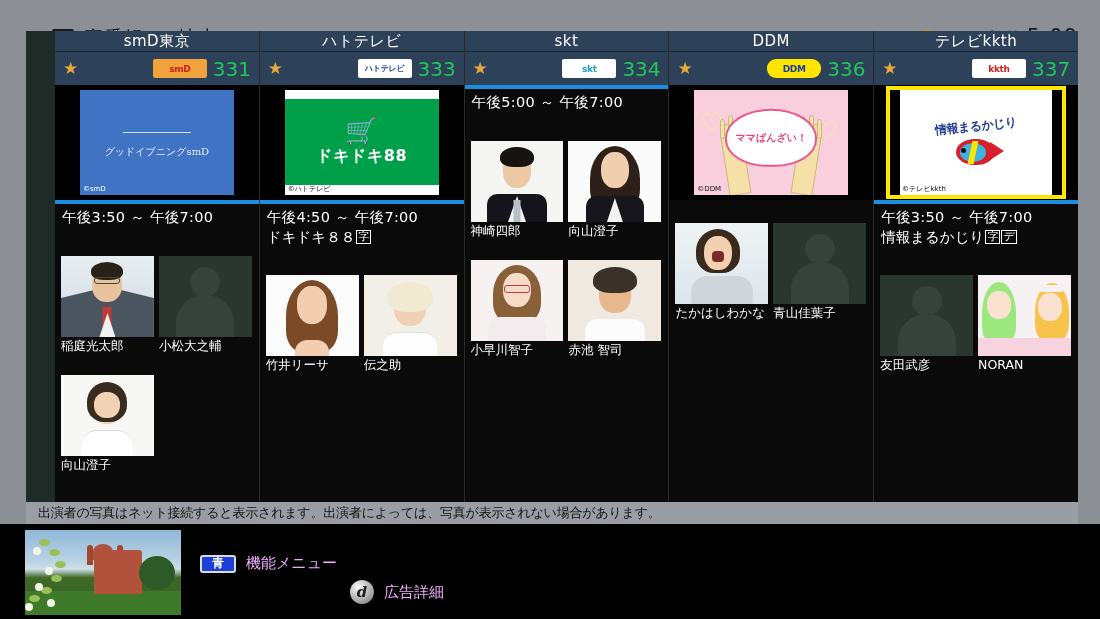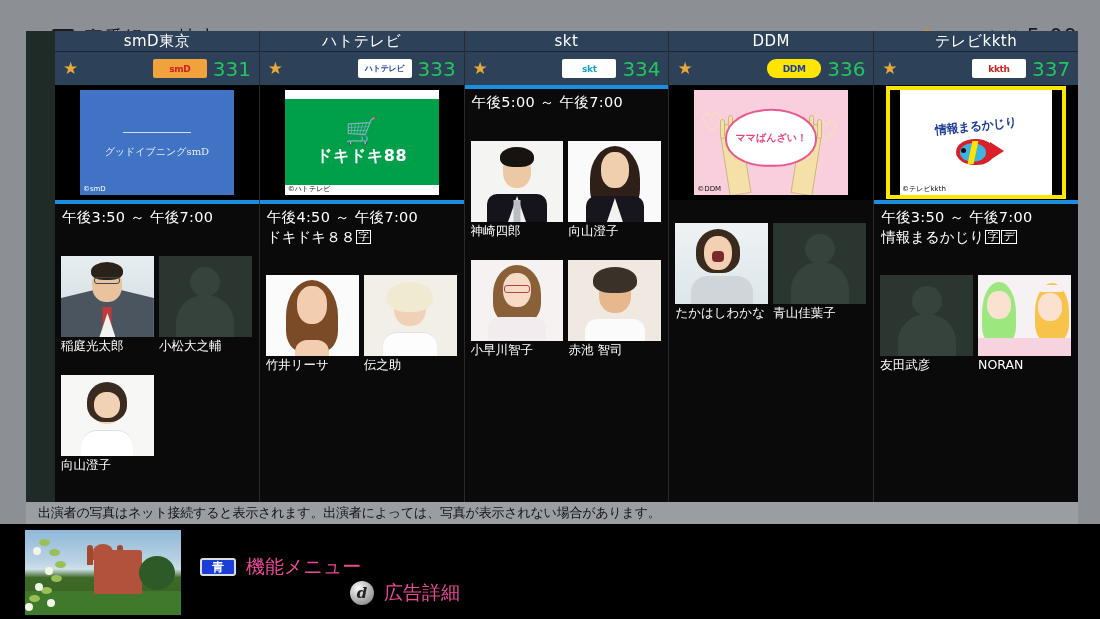--- a/index.html
+++ b/index.html
@@ -184,21 +184,21 @@
   .vid .lawn { position:absolute; left:0; bottom:0; width:100%; height:28%; background:#3f7a2c; }
   .vid .vine { position:absolute; left:-4px; top:4%; width:60%; height:96%; }
   .vid .leaf { position:absolute; width:11px; height:7px; background:#9bbf57; border-radius:50%; }
   .vid .flw { position:absolute; width:8px; height:8px; background:#f2f4e6; border-radius:50%; }
 
   .fbtn { position:absolute; display:flex; align-items:center; gap:10px; }
   .key-blue {
     width:36px; height:18px; background:#1b3fd6; border:2px solid #dcdcdc; border-radius:3px;
     display:flex; align-items:center; justify-content:center; font-size:12px; color:#fff; font-weight:bold;
   }
-  .fbtn .lbl { font-size:19px; color:#ec4899;text-align:center; }
+  .fbtn .lbl { font-size:15px; color:#f0abfc;text-align:center; }
   .key-d {
     width:24px; height:24px; border-radius:50%;
     background:radial-gradient(circle at 35% 30%, #fafafa, #9a9a9a 70%, #6e6e6e);
     display:flex; align-items:center; justify-content:center;
     font-size:15px; font-style:italic; font-weight:bold; color:#222;
     font-family:"DejaVu Serif","Liberation Serif",serif;
   }
 </style>
 </head>
 <body>

